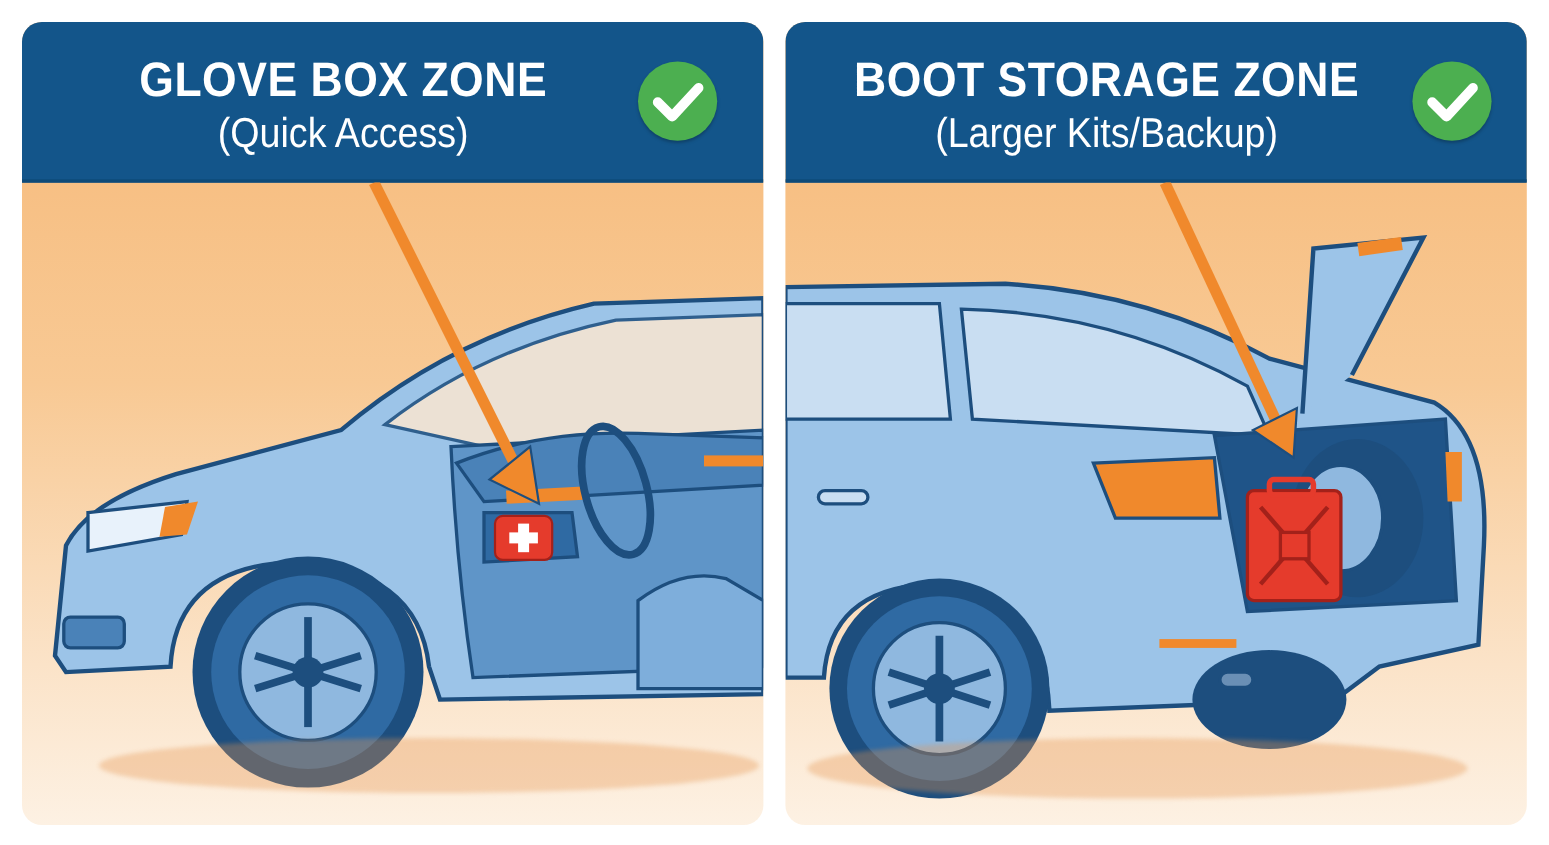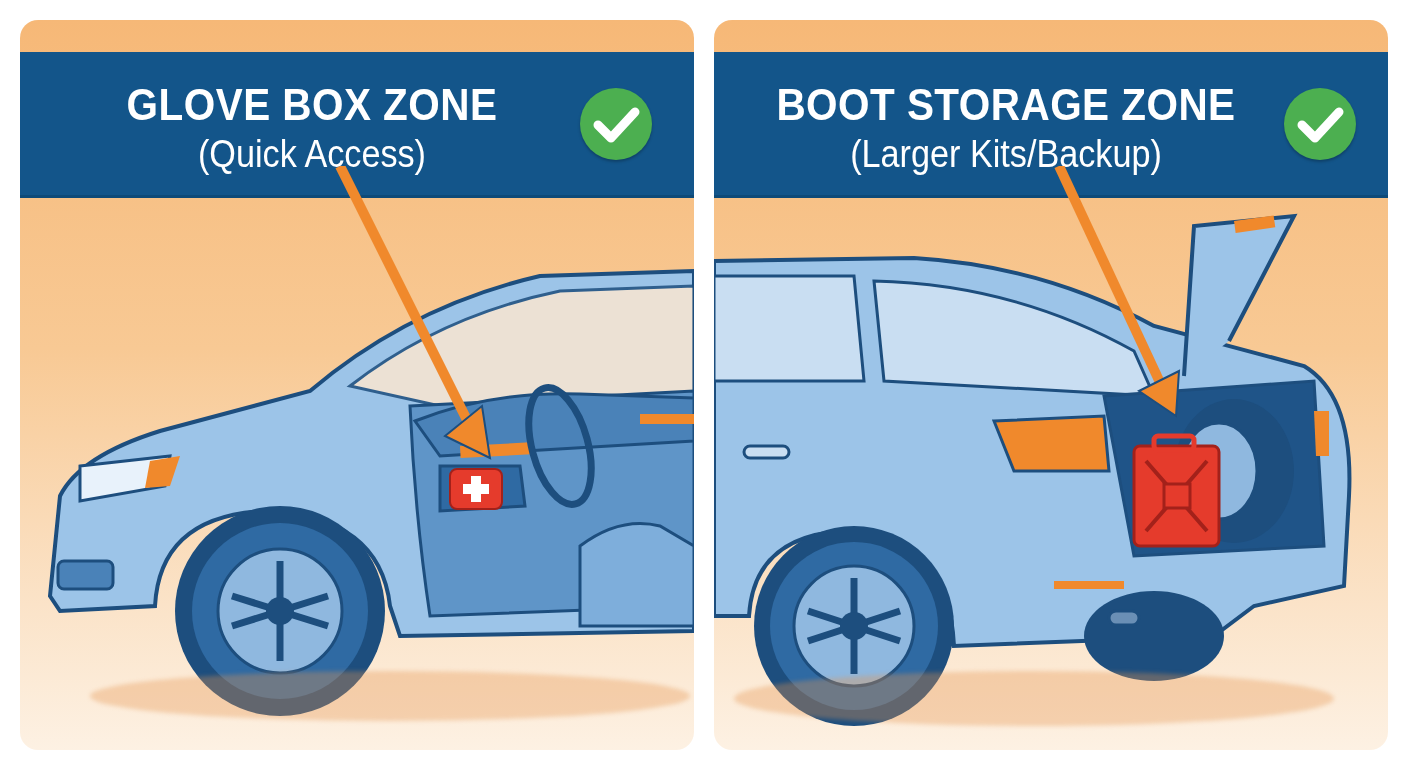--- a/index.html
+++ b/index.html
@@ -1,21 +1,21 @@
 <!DOCTYPE html>
 <html><head>
 <meta charset="utf-8">
 <style>
   html,body{margin:0;padding:0;}
   body{width:1408px;height:768px;background:#ffffff;position:relative;overflow:hidden;font-family:"Liberation Sans","DejaVu Sans",sans-serif;}
   .panel{position:absolute;top:20px;height:730px;border-radius:18px;overflow:hidden;
     background:linear-gradient(180deg,#f6b877 0%,#f8c994 45%,#fbe3c8 80%,#fdf1e3 100%);}
   #panel-left{left:20px;width:674px;}
   #panel-right{left:714px;width:674px;}
-  .header{position:absolute;left:0;top:0;right:0;height:143px;background:#13558a;border-bottom:3px solid #0e4a78;margin-top:32px;}
+  .header{position:absolute;left:0;top:0;right:0;height:143px;background:#13558a;border-bottom:3px solid #0e4a78;}
   .title{position:absolute;left:0;right:90px;top:28px;text-align:center;color:#fff;font-weight:bold;font-size:44px;letter-spacing:0.5px;line-height:50px;font-family:"Liberation Sans",sans-serif;transform:scaleX(0.92);}
   .subtitle{position:absolute;left:0;right:90px;top:80px;text-align:center;color:#fff;font-size:38px;line-height:44px;font-family:"Liberation Sans",sans-serif;transform:scaleX(0.9);}
   .check{position:absolute;top:36px;width:72px;height:72px;border-radius:50%;background:#4caf50;box-shadow:0 2px 3px rgba(0,0,0,0.25);}
   .check svg{position:absolute;left:0;top:0;}
   #panel-left .check{left:560px;}
   #panel-right .check{left:570px;}
   .scene{position:absolute;left:0;top:146px;right:0;bottom:0;}
   .shadow{position:absolute;background:rgba(230,150,80,0.35);border-radius:50%;filter:blur(2px);}
 </style>
 </head>

